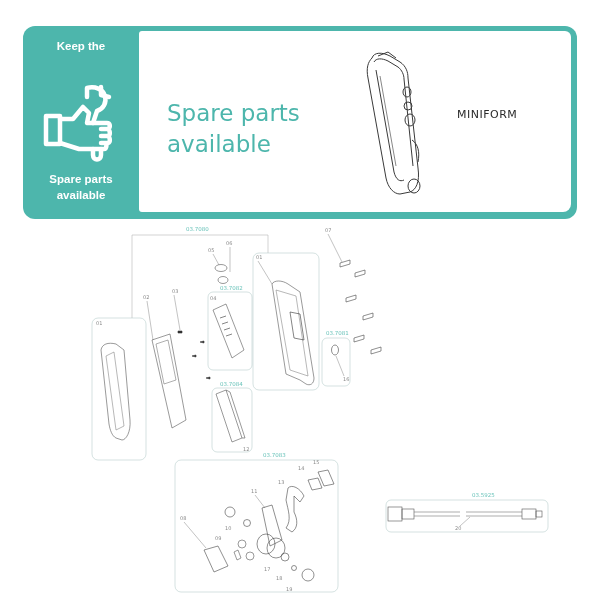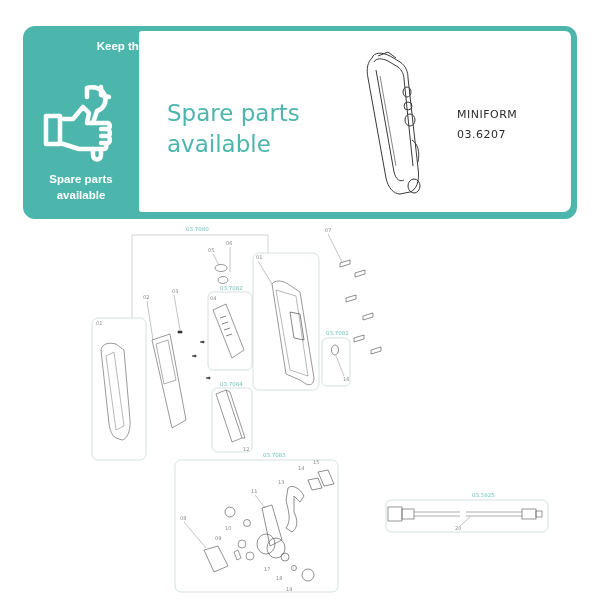--- a/index.html
+++ b/index.html
@@ -8,21 +8,21 @@
   .banner {
     position: absolute; left: 23px; top: 26px; width: 554px; height: 193px;
     background: #4db6ac; border-radius: 12px;
   }
   .banner-inner {
     position: absolute; left: 139px; top: 31px; width: 432px; height: 181px;
     background: #ffffff; border-radius: 3px 6px 8px 3px;
   }
   .side-top {
     position: absolute; left: 23px; top: 38px; width: 116px; text-align: center;
-    color: #ffffff; font-family: "Liberation Sans", sans-serif; font-weight: bold; font-size: 11.5px; line-height: 16px; margin-left: 40px;
+    color: #ffffff; font-family: "Liberation Sans", sans-serif; font-weight: bold; font-size: 11.5px; line-height: 16px;
   }
   .side-bottom {
     position: absolute; left: 23px; top: 171px; width: 116px; text-align: center;
     color: #ffffff; font-family: "Liberation Sans", sans-serif; font-weight: bold; font-size: 11.5px; line-height: 16px;
   }
   .thumb-icon { position: absolute; left: 43px; top: 83px; width: 76px; height: 80px; }
 
   .headline {
     position: absolute; left: 167px; top: 98px; color: #4db6ac;
     font-family: "DejaVu Sans", sans-serif; font-size: 23px; line-height: 31px; font-weight: normal;
@@ -78,21 +78,20 @@
   <path d="M18 8 L28 4 L36 10"></path>
   <ellipse cx="47" cy="44" rx="4" ry="5"></ellipse>
   <ellipse cx="48" cy="58" rx="4" ry="4"></ellipse>
   <ellipse cx="50" cy="72" rx="5" ry="6"></ellipse>
   <path d="M52 92 C58 96 60 104 58 114"></path>
   <ellipse cx="54" cy="138" rx="6" ry="7"></ellipse>
 </svg>
 
 <div class="product">
   <div>MINIFORM</div>
-  <div>03.6207</div>
 </div>
 
 <svg class="diagram" viewBox="0 222 600 378" fill="none" stroke="#9a9a9a" stroke-width="0.6">
 
   <g>
     <text class="group-label" x="186" y="231" stroke="none">03.7080</text>
     <path d="M132 318 L132 235 L268 235 L268 253" stroke="#b5b5b5"></path>
   </g>
 
   <text class="part-label" x="208" y="252" stroke="none">05</text>

